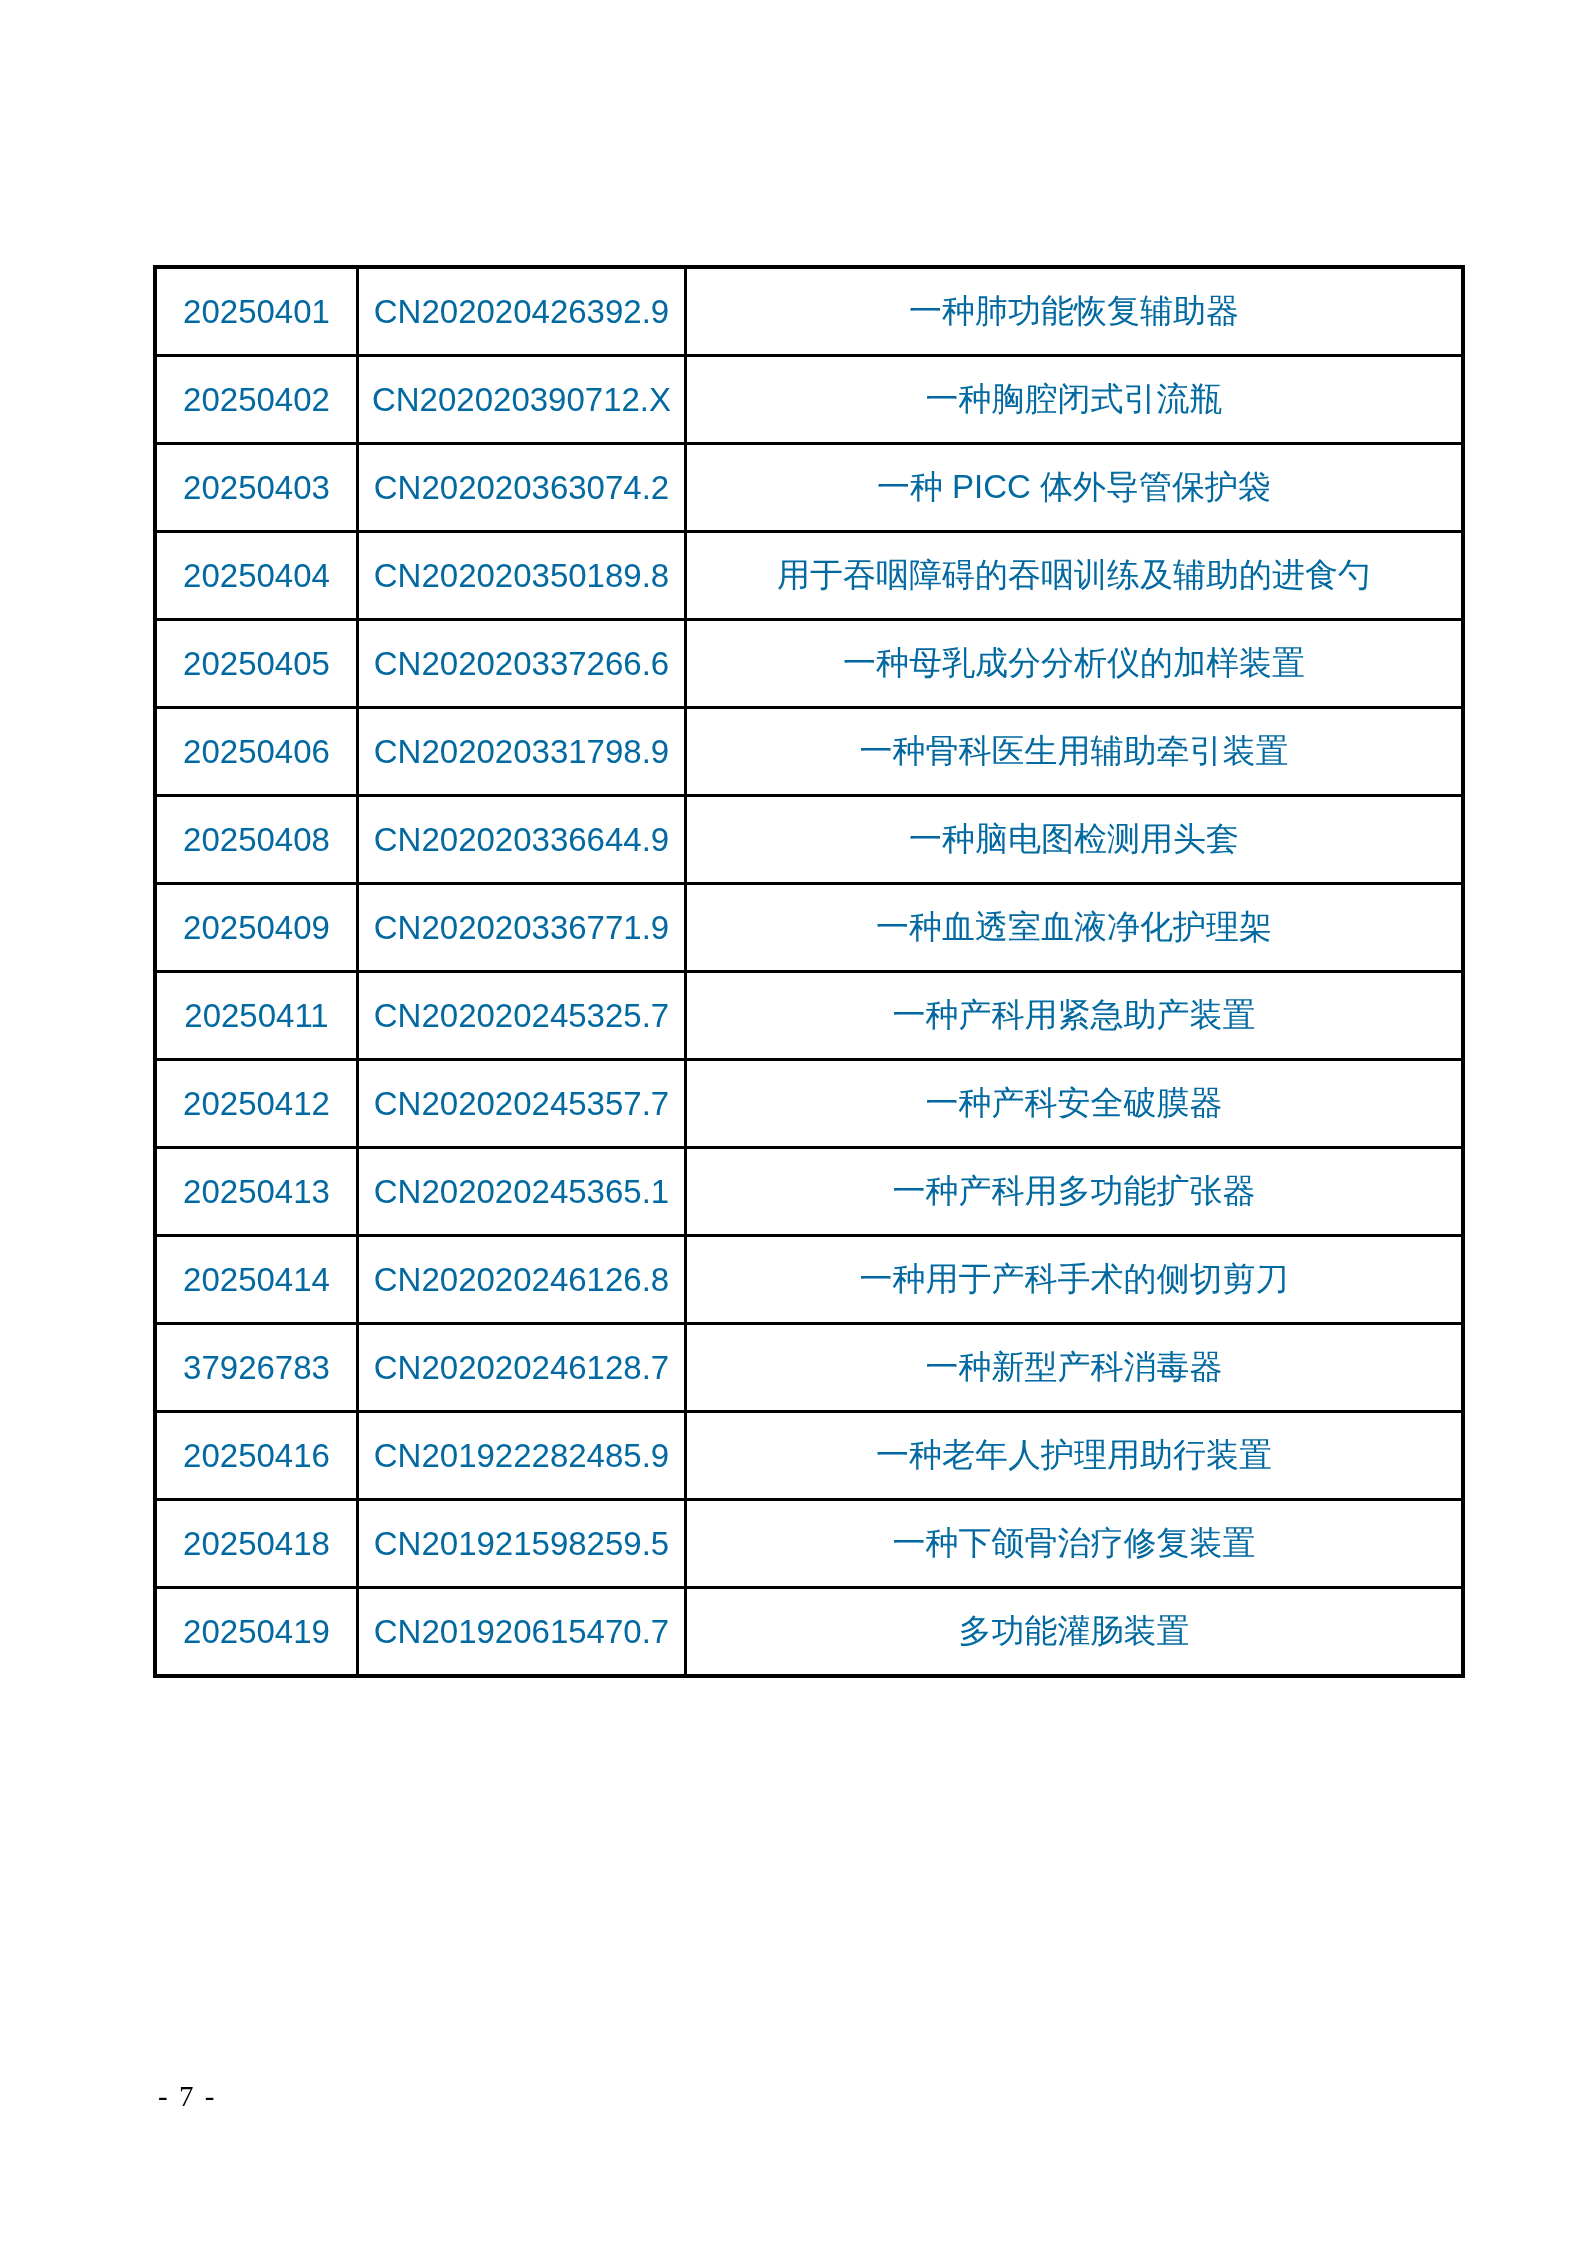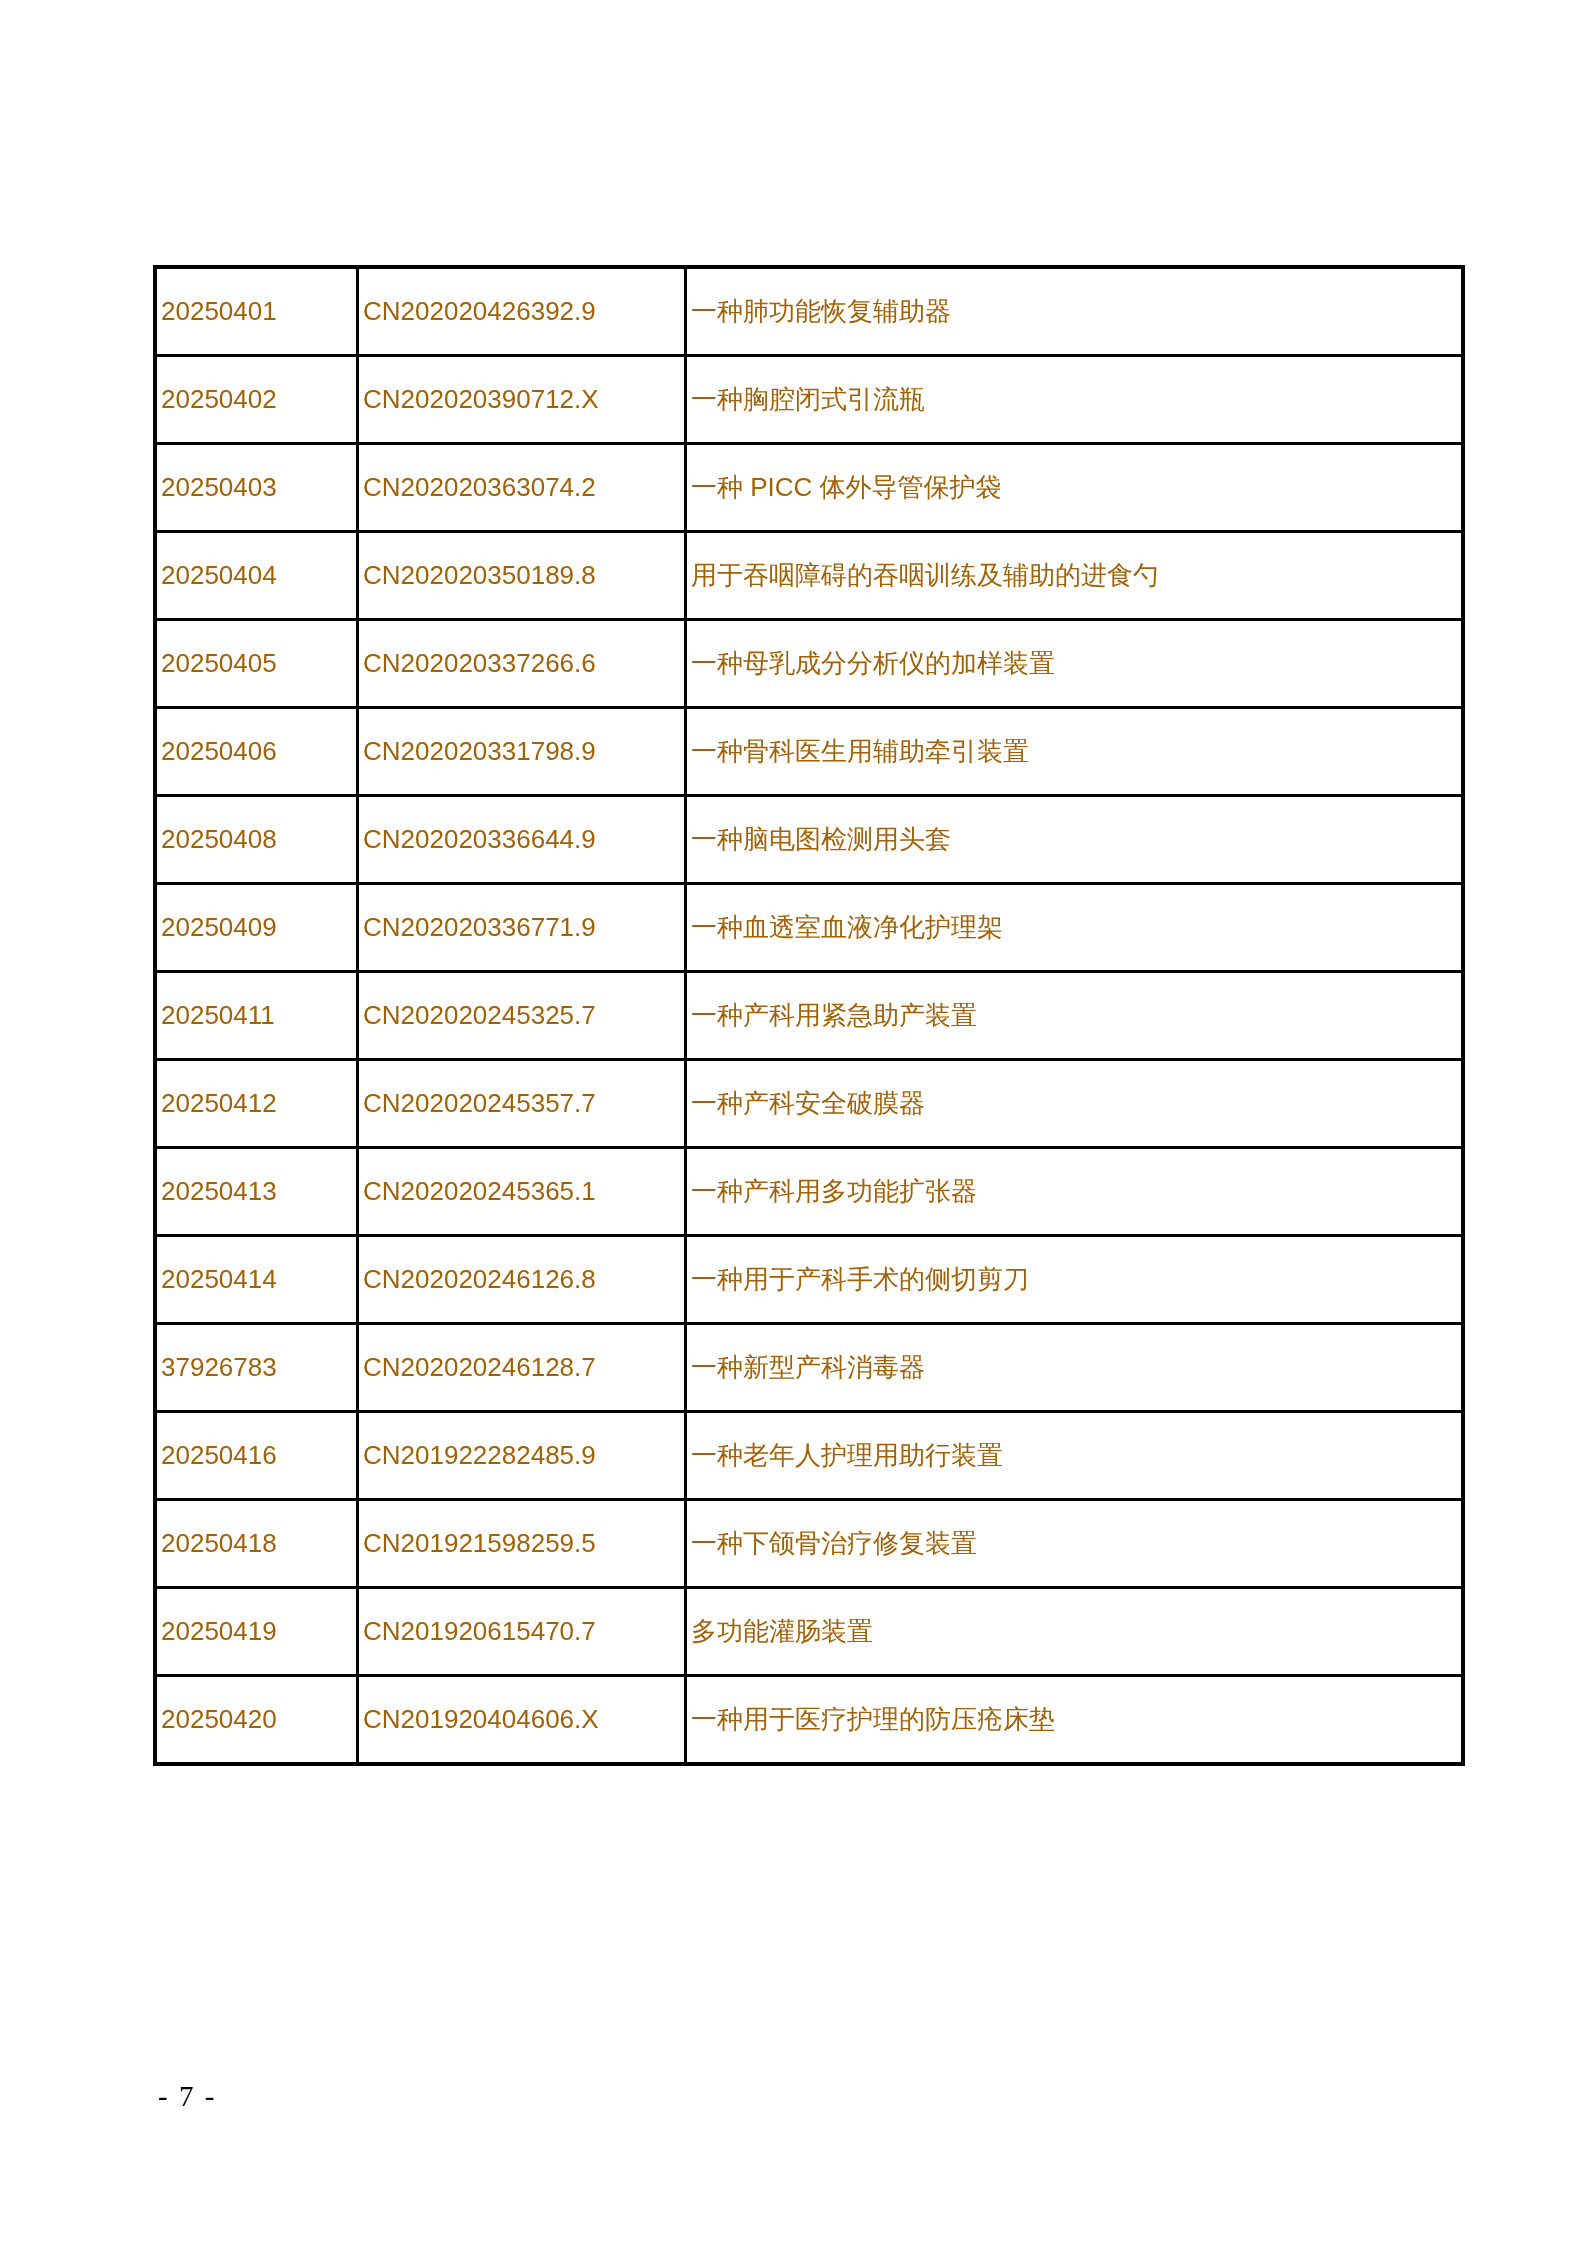--- a/index.html
+++ b/index.html
@@ -21,24 +21,24 @@
     left: 153px;
     top: 265px;
     width: 1290px;
     border-collapse: collapse;
     table-layout: fixed;
     border: 4px solid #000000;
   }
   table.patent-table td {
     border: 3px solid #000000;
     height: 85px;
-    text-align: left;
+    text-align: center;
     vertical-align: middle;
-    font-size: 26px;
-    color: #a16207;
+    font-size: 33px;
+    color: #0369a1;
     padding: 0 4px;
     overflow: hidden;
     white-space: nowrap;
   }
   td.col-serial   { width: 191px; }
   td.col-patent_no{ width: 317px; }
   td.col-title    { width: 766px; font-size: 32px; }
   .page-number {
     position: absolute;
     left: 158px;
@@ -129,23 +129,18 @@
         <tr>
           <td class="col-serial">20250418</td>
           <td class="col-patent_no">CN201921598259.5</td>
           <td class="col-title">一种下颌骨治疗修复装置</td>
         </tr>
         <tr>
           <td class="col-serial">20250419</td>
           <td class="col-patent_no">CN201920615470.7</td>
           <td class="col-title">多功能灌肠装置</td>
         </tr>
-        <tr>
-          <td class="col-serial">20250420</td>
-          <td class="col-patent_no">CN201920404606.X</td>
-          <td class="col-title">一种用于医疗护理的防压疮床垫</td>
-        </tr>
       </tbody>
   </table>
 
   <div class="page-number">- 7 -</div>
 
 </div>
 
 </body></html>

